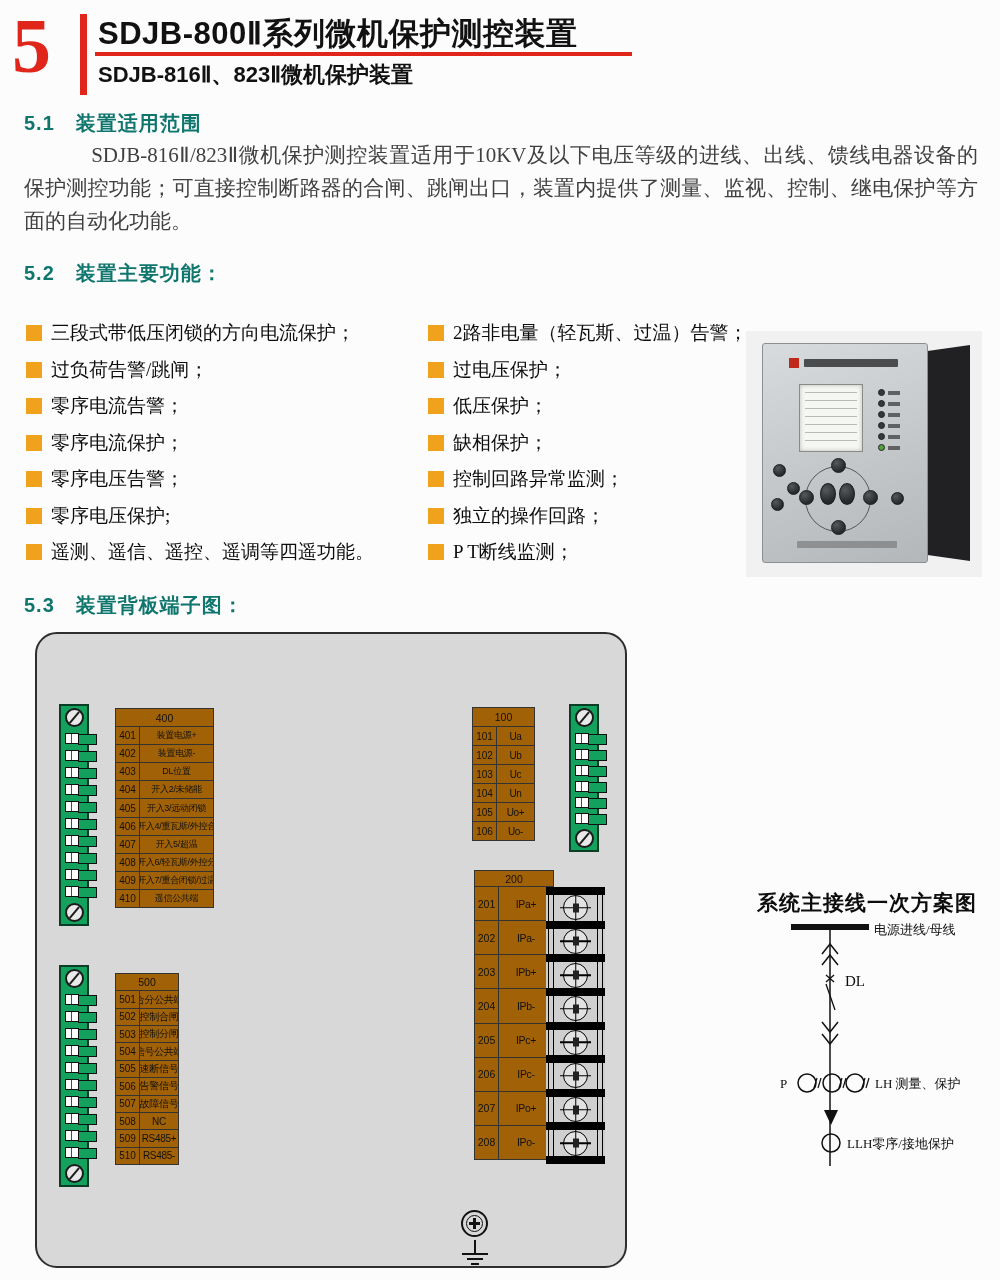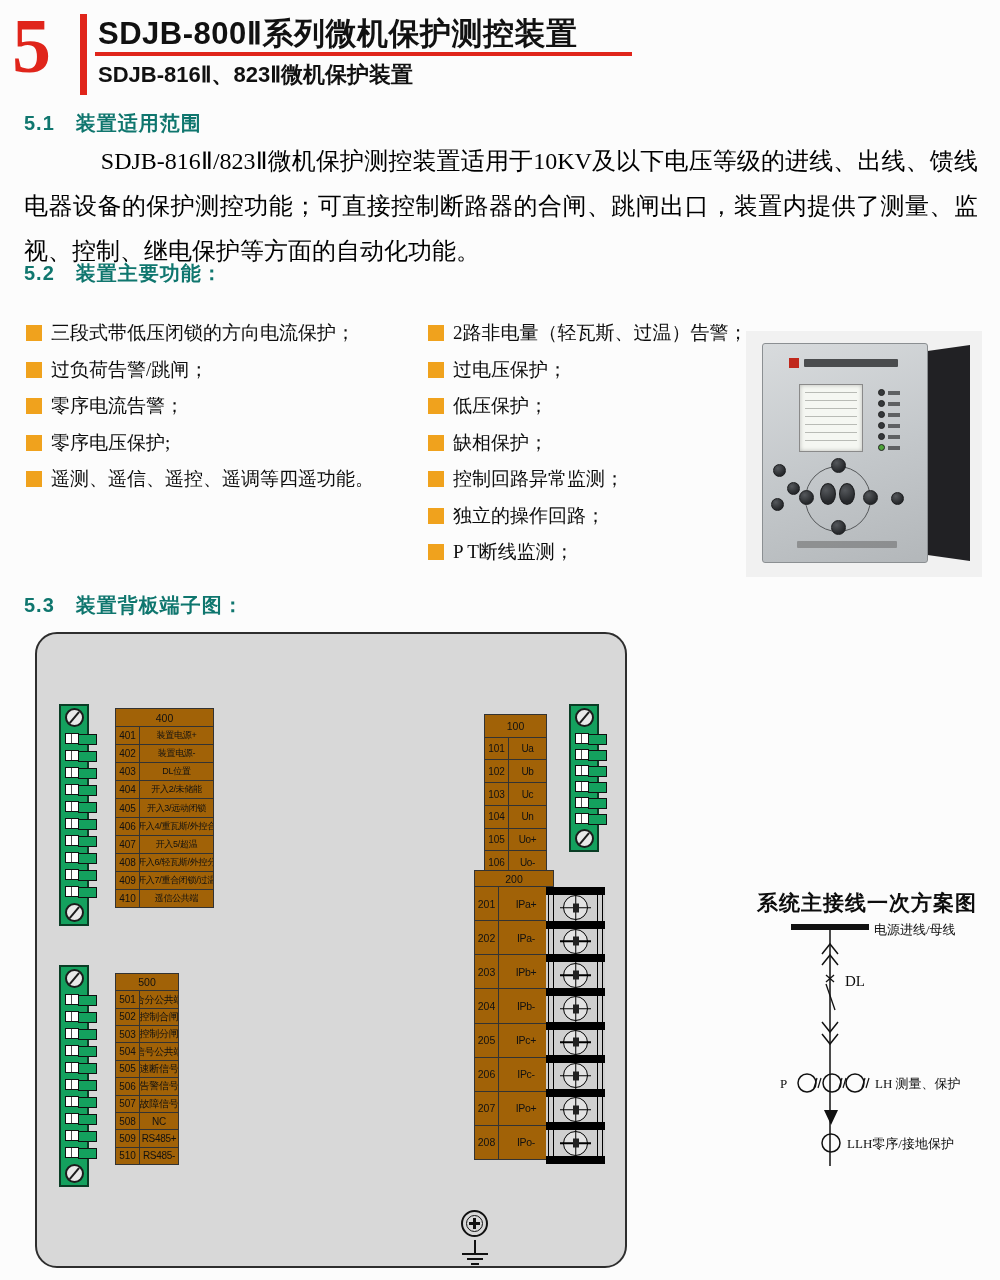--- a/index.html
+++ b/index.html
@@ -16,22 +16,22 @@
   .title-underline { position:absolute; left:95px; top:52px; width:537px; height:4px; background:#e0251b; }
   .page-subtitle { position:absolute; left:98px; top:60px; font-size:22px; font-weight:bold;
                    color:#111; white-space:nowrap; }
 
   
   .sec-heading { position:absolute; font-size:20px; font-weight:bold; color:#0f766e; letter-spacing:1px; white-space:nowrap; }
   .h51 { left:24px; top:110px; }
   .h52 { left:24px; top:260px; }
   .h53 { left:24px; top:592px; }
   .body-para { position:absolute; left:24px; top:139px; width:954px;
-               font-family:"Liberation Serif", serif; font-size:24px; line-height:45px;
-               text-align:justify; text-indent:3.2em; color:#000000; }
+               font-family:"Liberation Serif", serif; font-size:21px; line-height:33px;
+               text-align:justify; text-indent:3.2em; color:#404040; }
 
   
   .feat-col { position:absolute; top:291px; width:400px;margin-top:24px; }
   .feat-left { left:26px; }
   .feat-right { left:428px; }
   .feat-item { height:36.5px; display:flex; align-items:center; }
   .bullet { flex:0 0 16px; width:16px; height:16px; background:#f0a21d; margin-right:9px; }
   .feat-text { font-family:"Liberation Serif", serif; font-size:19px; color:#0d0d0d; white-space:nowrap; }
 
   
@@ -145,20 +145,28 @@
       <div class="feat-item">
         <span class="bullet"></span>
         <span class="feat-text">过负荷告警/跳闸；</span>
       </div>
       <div class="feat-item">
         <span class="bullet"></span>
         <span class="feat-text">零序电流告警；</span>
       </div>
       <div class="feat-item">
         <span class="bullet"></span>
+        <span class="feat-text">零序电流保护；</span>
+      </div>
+      <div class="feat-item">
+        <span class="bullet"></span>
+        <span class="feat-text">零序电压告警；</span>
+      </div>
+      <div class="feat-item">
+        <span class="bullet"></span>
         <span class="feat-text">零序电压保护;</span>
       </div>
       <div class="feat-item">
         <span class="bullet"></span>
         <span class="feat-text">遥测、遥信、遥控、遥调等四遥功能。</span>
       </div>
     </div>
   <div class="feat-col feat-right">
       <div class="feat-item">
         <span class="bullet"></span>
@@ -296,21 +304,21 @@
         <div class="tt-row">
           <div class="tt-num">409</div>
           <div class="tt-label">开入7/重合闭锁/过温</div>
         </div>
         <div class="tt-row">
           <div class="tt-num">410</div>
           <div class="tt-label">遥信公共端</div>
         </div>
       </div>
 
-    <div class="ttable t100" style="left:435px; top:80px; width:63px; height:160px;margin-left:12px;">
+    <div class="ttable t100" style="left:435px; top:73px; width:63px; height:134px;">
         <div class="tt-header">100</div>
         <div class="tt-row">
           <div class="tt-num">101</div>
           <div class="tt-label">Ua</div>
         </div>
         <div class="tt-row">
           <div class="tt-num">102</div>
           <div class="tt-label">Ub</div>
         </div>
         <div class="tt-row">

